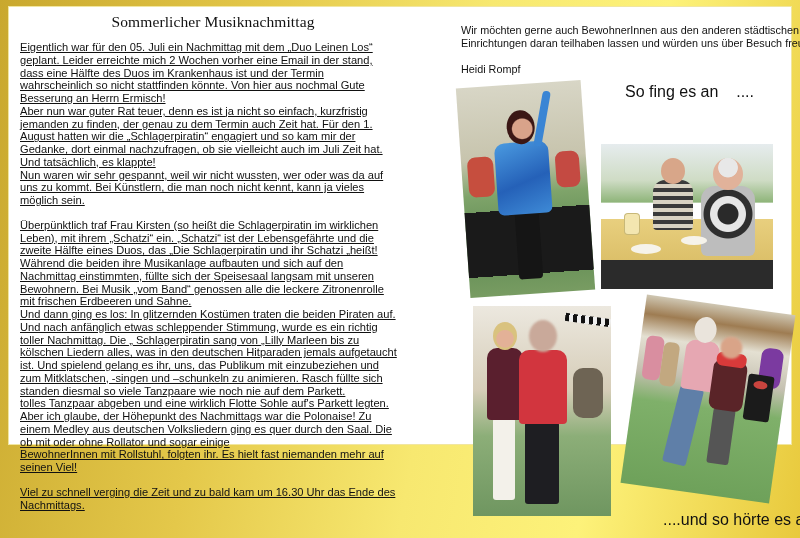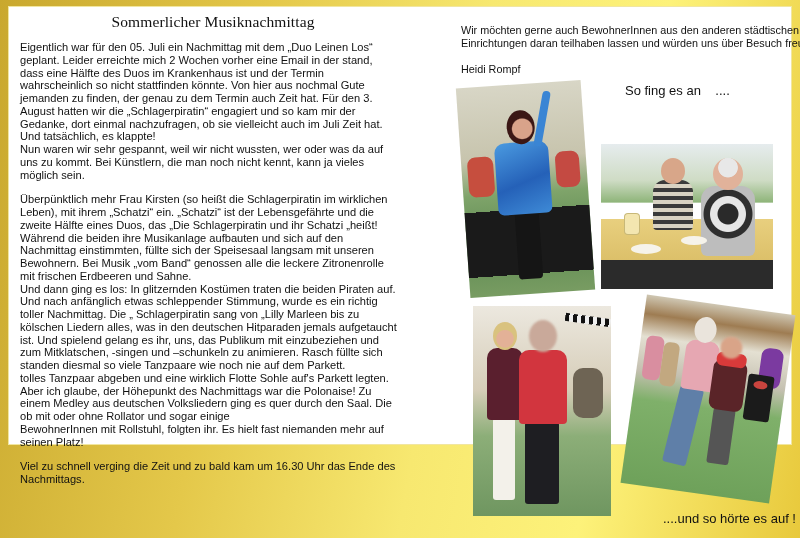--- a/index.html
+++ b/index.html
@@ -27,35 +27,35 @@
       letter-spacing: 0.1px;
       color: #111;
       padding-left: 6px;
     }
     .para {
       font-size: 11.1px;
       line-height: 12.75px;
       margin: 0 0 12px 0;
       white-space: normal;
     }
-    .para .ln { display: block; white-space: nowrap; }
+    .para .ln { display: block; white-space: nowrap; text-decoration: underline; }
     .col-right {
       position: absolute; left: 405px; top: 0; width: 370px; height: 522px; margin-left: 40px;
     }
     .rtext {
       font-size: 10.8px; line-height: 12.6px; color: #111;
       position: absolute; left: 8px;
       white-space: nowrap;
     }
     .photo {
       position: absolute;
       overflow: hidden;
     }
     .caption {
-      position: absolute; font-size: 13px; color: #111; white-space: nowrap;
+      position: absolute; font-size: 16px; color: #111; white-space: nowrap;
     }
     
     .p1 {
       left: 10px; top: 78px; width: 125px; height: 210px;
       transform: rotate(-4deg);
       background:
         radial-gradient(ellipse 18px 40px at 62px 95px, #2f73c9 0%, #3a8bdc 60%, transparent 62%),
         radial-gradient(ellipse 14px 18px at 60px 45px, #3a1a1a 0%, #5a2a20 70%, transparent 72%),
         linear-gradient(180deg, transparent 0 125px, #1a1a1a 125px 190px, transparent 190px),
         linear-gradient(180deg, #d8d6c6 0%, #c7c4ad 35%, #7fa46a 52%, #5e8a52 75%, #789c62 100%);
@@ -148,49 +148,51 @@
 <div class="page">
 
   <div class="col-left">
     <div class="title">Sommerlicher Musiknachmittag</div>
 
     <p class="para" id="para0">
         <span class="ln">Eigentlich war für den 05. Juli ein Nachmittag mit dem „Duo Leinen Los“</span>
         <span class="ln">geplant. Leider erreichte mich 2 Wochen vorher eine Email in der stand,</span>
         <span class="ln">dass eine Hälfte des Duos im Krankenhaus ist und der Termin</span>
         <span class="ln">wahrscheinlich so nicht stattfinden könnte. Von hier aus nochmal Gute</span>
-        <span class="ln">jemanden zu finden, der genau zu dem Termin auch Zeit hat. Für den 3.</span>
+        <span class="ln">Besserung an Herrn Ermisch!</span>
+        <span class="ln">Aber nun war guter Rat teuer, denn es ist ja nicht so einfach, kurzfristig</span>
+        <span class="ln">jemanden zu finden, der genau zu dem Termin auch Zeit hat. Für den 1.</span>
         <span class="ln">August hatten wir die „Schlagerpiratin“ engagiert und so kam mir der</span>
         <span class="ln">Gedanke, dort einmal nachzufragen, ob sie vielleicht auch im Juli Zeit hat.</span>
         <span class="ln">Und tatsächlich, es klappte!</span>
         <span class="ln">Nun waren wir sehr gespannt, weil wir nicht wussten, wer oder was da auf</span>
         <span class="ln">uns zu kommt. Bei Künstlern, die man noch nicht kennt, kann ja vieles</span>
         <span class="ln">möglich sein.</span>
       </p>
     <p class="para" id="para1">
-        <span class="ln">Überpünktlich mehr Frau Kirsten (so heißt die Schlagerpiratin im wirklichen</span>
+        <span class="ln">Überpünktlich traf Frau Kirsten (so heißt die Schlagerpiratin im wirklichen</span>
         <span class="ln">Leben), mit ihrem „Schatzi“ ein. „Schatzi“ ist der Lebensgefährte und die</span>
         <span class="ln">zweite Hälfte eines Duos, das „Die Schlagerpiratin und ihr Schatzi „heißt!</span>
         <span class="ln">Während die beiden ihre Musikanlage aufbauten und sich auf den</span>
         <span class="ln">Nachmittag einstimmten, füllte sich der Speisesaal langsam mit unseren</span>
         <span class="ln">Bewohnern. Bei Musik „vom Band“ genossen alle die leckere Zitronenrolle</span>
         <span class="ln">mit frischen Erdbeeren und Sahne.</span>
         <span class="ln">Und dann ging es los: In glitzernden Kostümen traten die beiden Piraten auf.</span>
         <span class="ln">Und nach anfänglich etwas schleppender Stimmung, wurde es ein richtig</span>
         <span class="ln">toller Nachmittag. Die „ Schlagerpiratin sang von „Lilly Marleen bis zu</span>
         <span class="ln">kölschen Liedern alles, was in den deutschen Hitparaden jemals aufgetaucht</span>
         <span class="ln">ist. Und spielend gelang es ihr, uns, das Publikum mit einzubeziehen und</span>
         <span class="ln">zum Mitklatschen, -singen und –schunkeln zu animieren. Rasch füllte sich</span>
         <span class="ln">standen diesmal so viele Tanzpaare wie noch nie auf dem Parkett.</span>
         <span class="ln">tolles Tanzpaar abgeben und eine wirklich Flotte Sohle auf's Parkett legten.</span>
         <span class="ln">Aber ich glaube, der Höhepunkt des Nachmittags war die Polonaise! Zu</span>
         <span class="ln">einem Medley aus deutschen Volksliedern ging es quer durch den Saal. Die</span>
         <span class="ln">ob mit oder ohne Rollator und sogar einige</span>
         <span class="ln">BewohnerInnen mit Rollstuhl, folgten ihr. Es hielt fast niemanden mehr auf</span>
-        <span class="ln">seinen Platz!</span>
+        <span class="ln">seinen Viel!</span>
       </p>
     <p class="para" id="para2">
         <span class="ln">Viel zu schnell verging die Zeit und zu bald kam um 16.30 Uhr das Ende des</span>
         <span class="ln">Nachmittags.</span>
       </p>
   </div>
 
   <div class="col-right">
     <div class="rtext" style="top:18px;">Wir möchten gerne auch BewohnerInnen aus den anderen städtischen</div>
     <div class="rtext" style="top:31px;">Einrichtungen daran teilhaben lassen und würden uns über Besuch freuen!</div>

